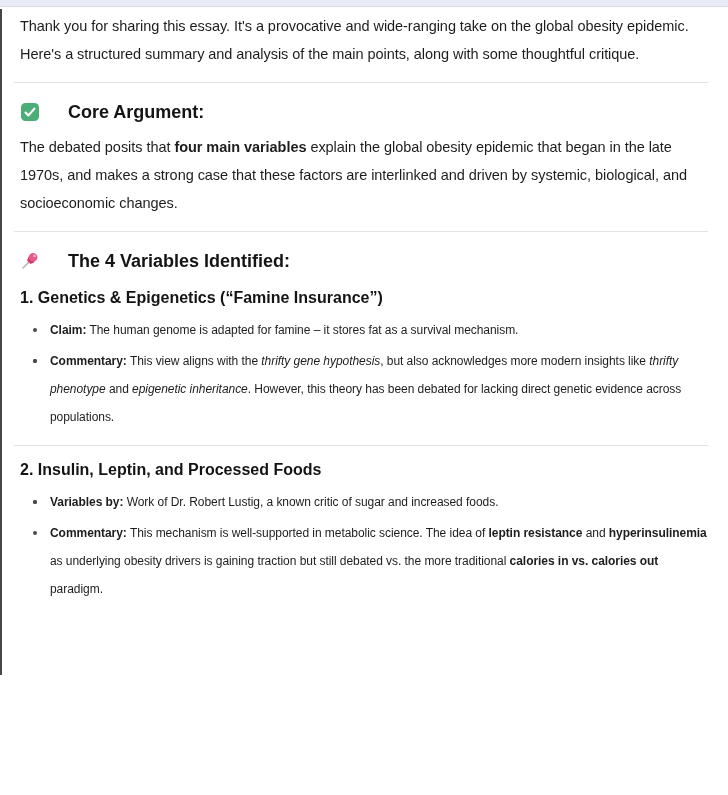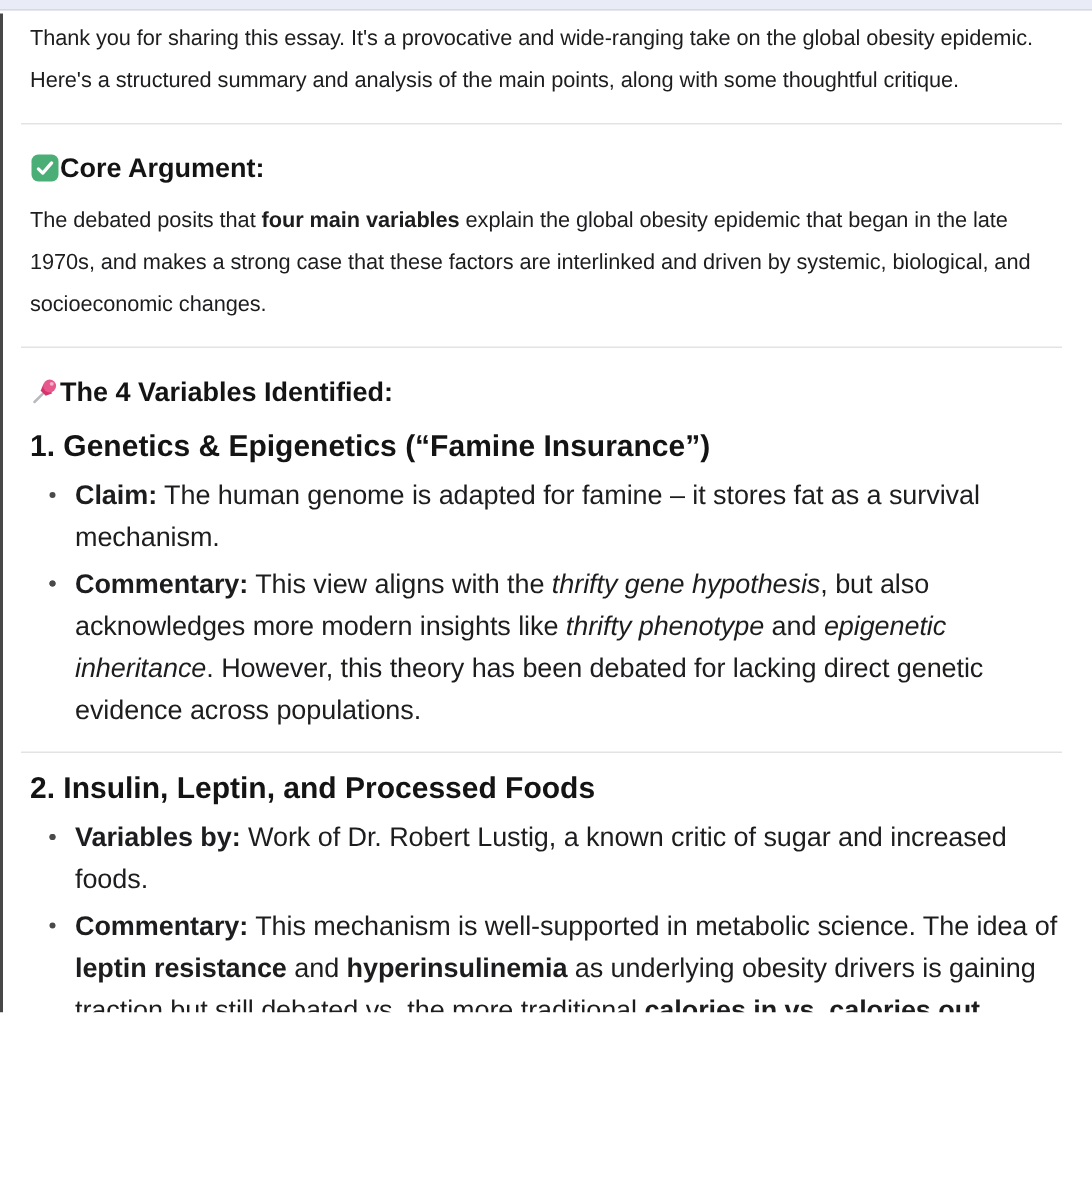--- a/index.html
+++ b/index.html
@@ -49,48 +49,48 @@
   hr.divider {
     border: none;
     border-top: 1px solid #e3e3e3;
     height: 0;
     margin: 14px 0 0 -6px;
   }
 
   h2.heading {
     display: flex;
     align-items: center;
-    gap: 0;
+    gap: 28px;
     margin-top: 16px;
     font-size: 18px;
     font-weight: 700;
     color: #141414;
     height: 26px;
   }
   .emoji-icon { width: 20px; height: 20px; flex: 0 0 20px; display: inline-block; }
   .emoji-icon svg { display: block; width: 20px; height: 20px; }
 
   h2.heading + .para { margin-top: 8px; }
 
   h3.subheading {
     margin-top: 14px;
-    font-size: 20px;
+    font-size: 16px;
     font-weight: 700;
     color: #141414;
     line-height: 20px;
   }
 
   ul.bullets {
     list-style: none;
     margin-top: 8px;
   }
   ul.bullets li {
     position: relative;
     padding-left: 30px;
-    font-size: 18px;
+    font-size: 12px;
     line-height: 28px;
     margin-bottom: 3px;
     letter-spacing: -0.05px;
   }
   .bullet-dot {
     position: absolute;
     left: 13px;
     top: 12px;
     width: 4px;
     height: 4px;

